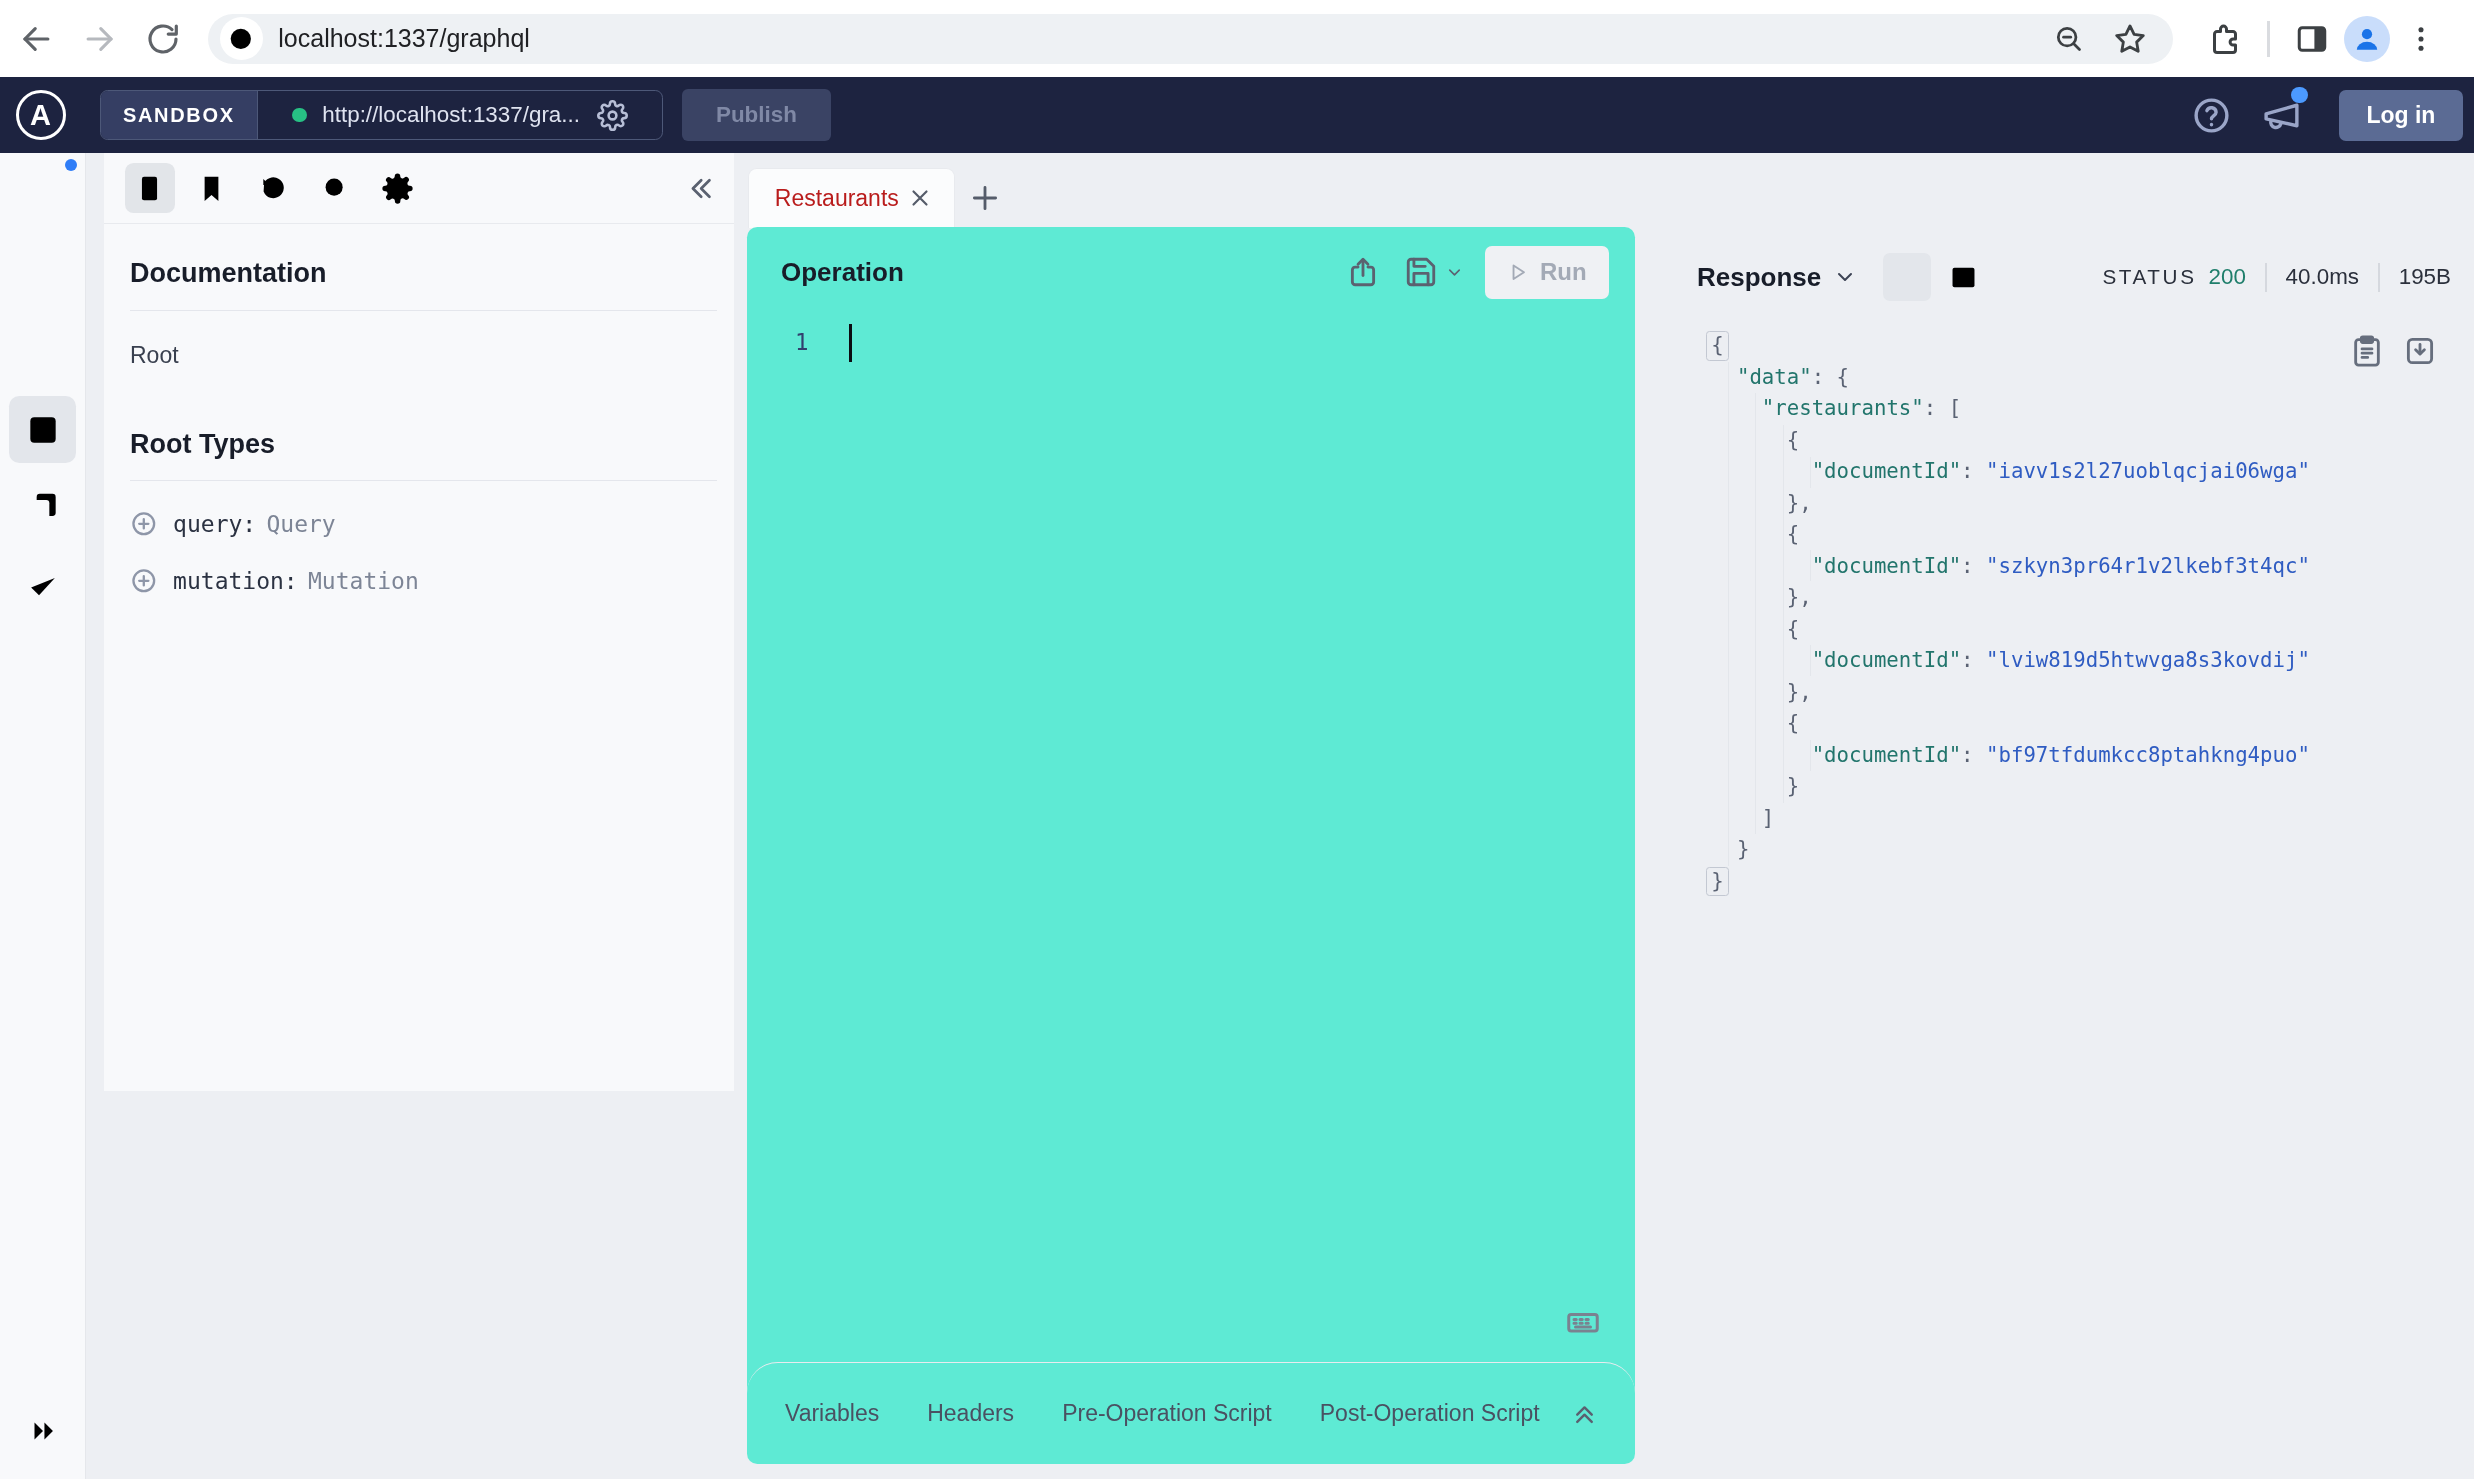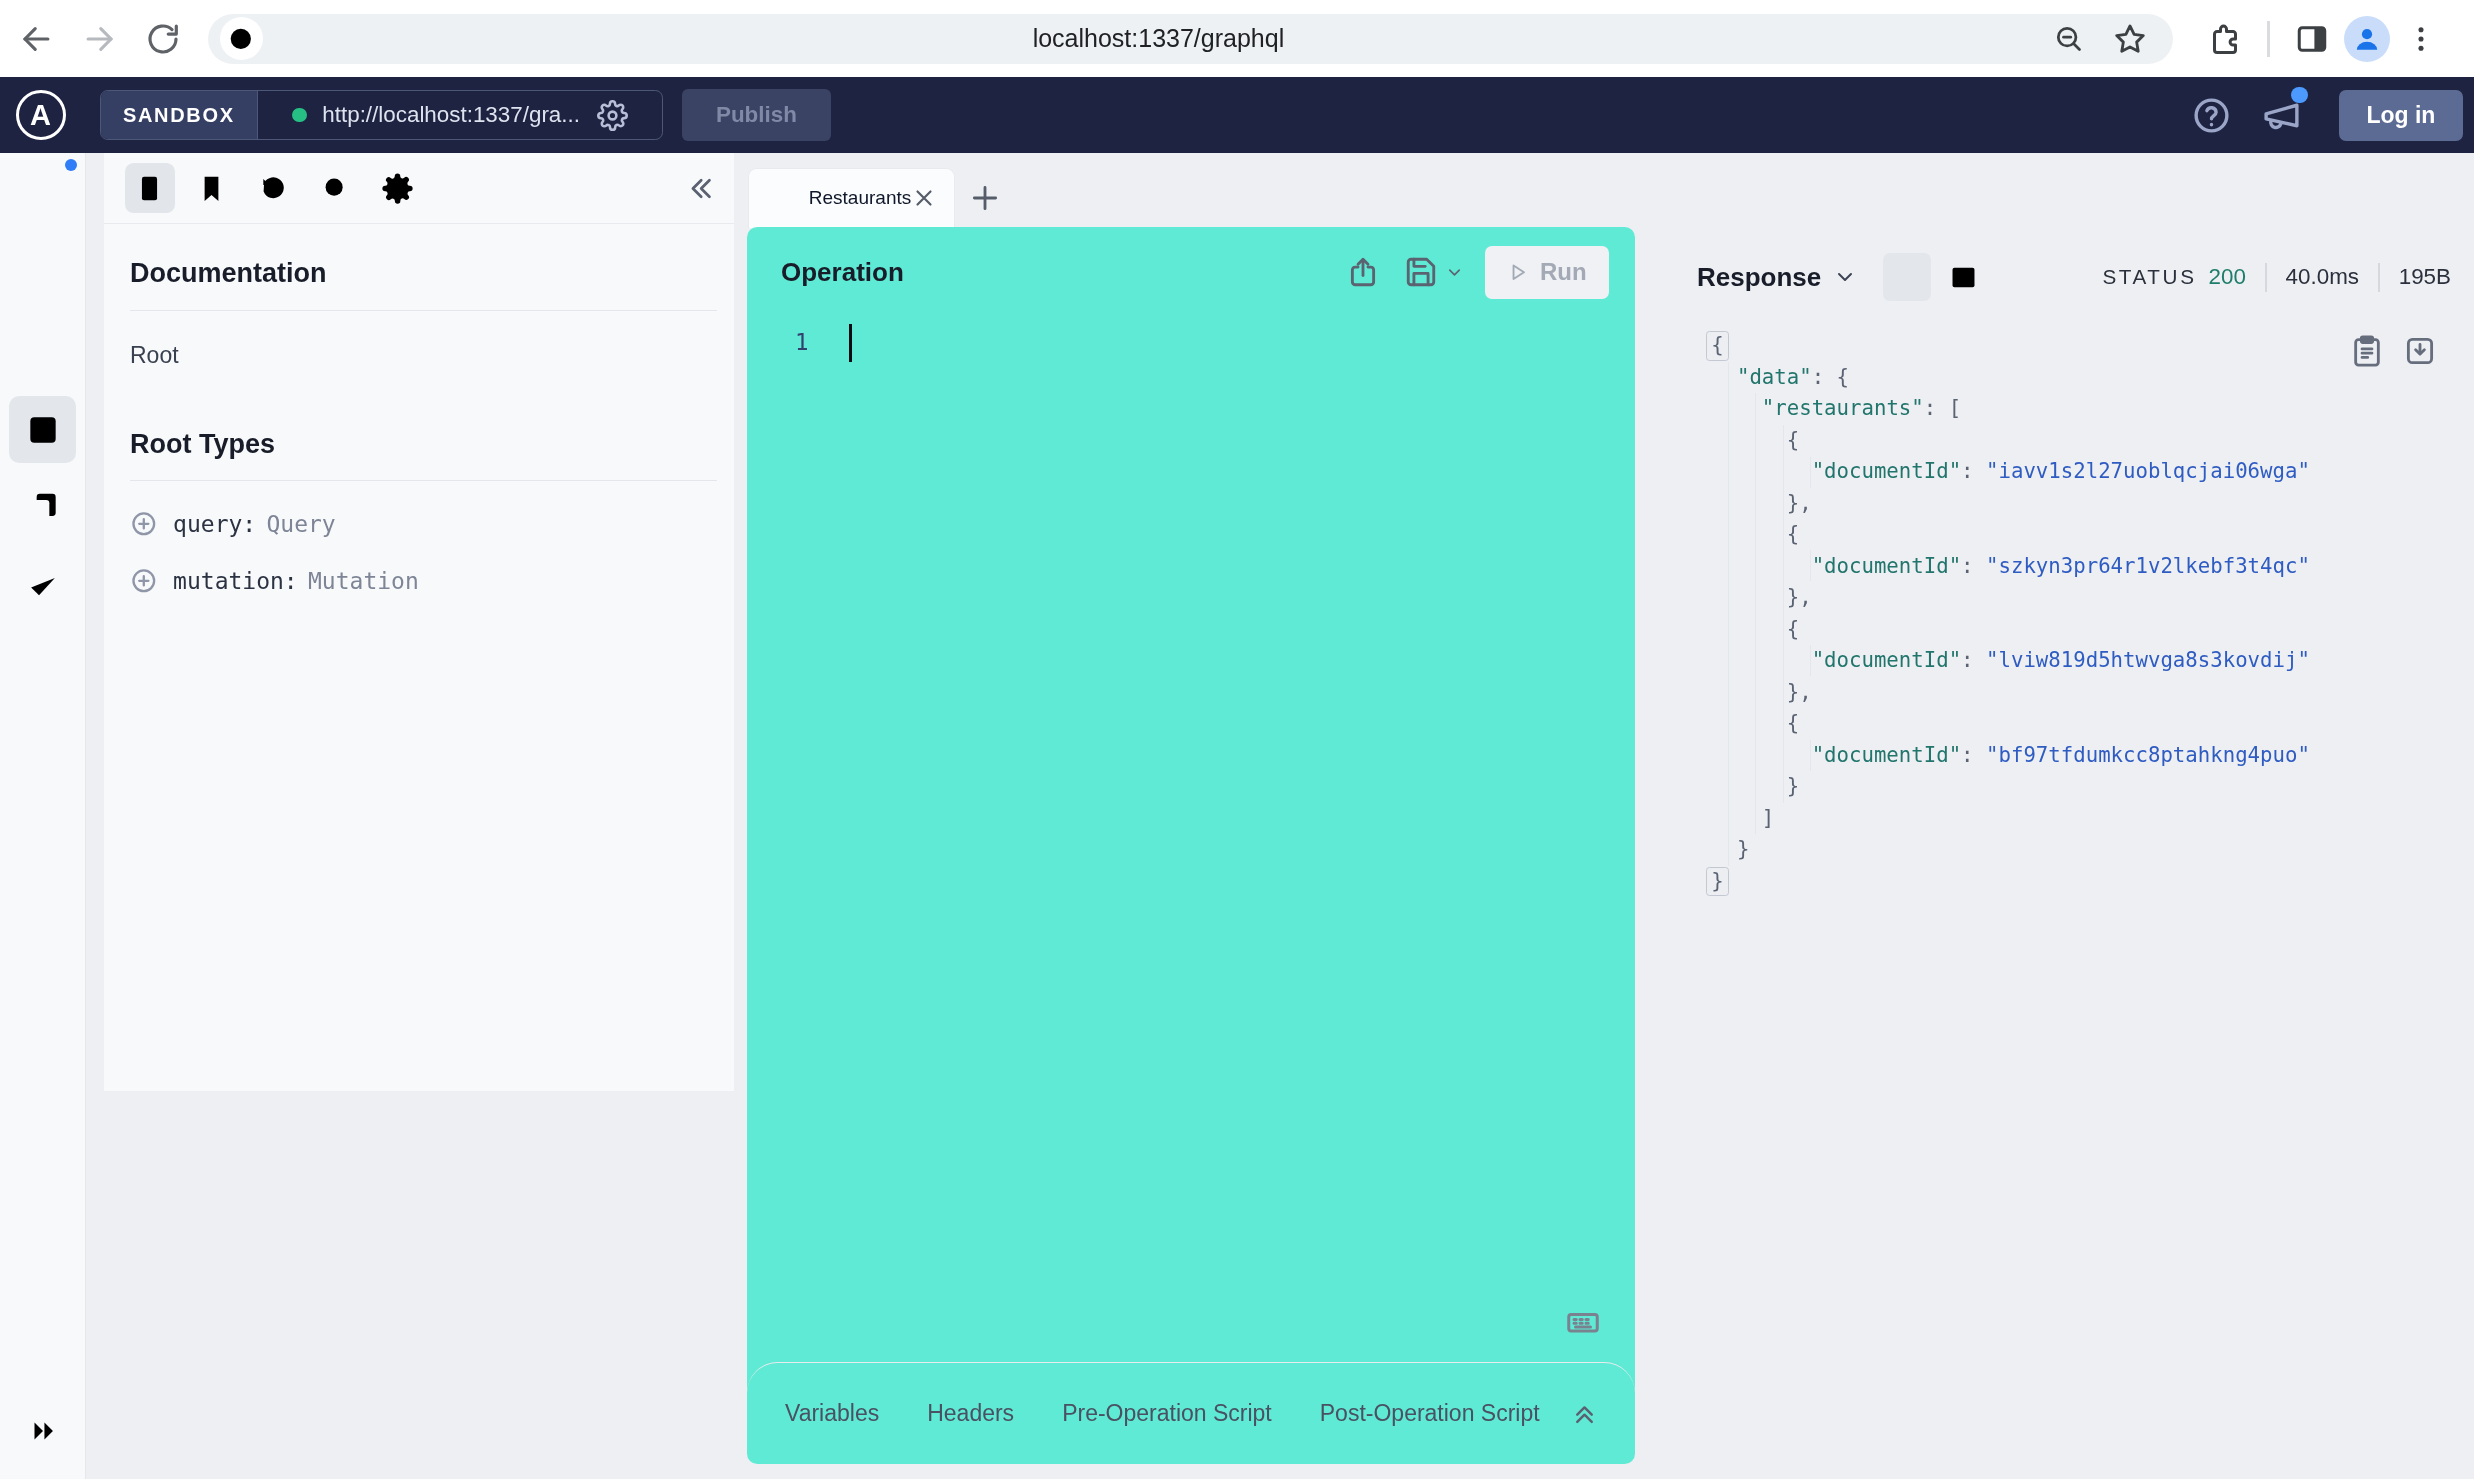--- a/index.html
+++ b/index.html
@@ -3,21 +3,21 @@
 <meta charset="utf-8">
 <style>
   * { margin:0; padding:0; box-sizing:border-box; }
   html,body { width:2475px; height:1479px; overflow:hidden; font-family:"Liberation Sans", sans-serif; }
   body { background:#edeff3; position:relative; }
   .mono { font-family:"DejaVu Sans Mono", monospace; }
   .ic { display:inline-flex; align-items:center; justify-content:center; flex:none; }
   .ic svg { stroke:currentColor; fill:none; stroke-width:2; stroke-linecap:round; stroke-linejoin:round; }
 
   
-  .chrome { position:absolute; top:0; left:0; width:2475px; height:77px; background:#ffffff; display:flex; align-items:center;text-align:center; }
+  .chrome { position:absolute; top:0; left:0; width:2475px; height:77px; background:#ffffff; display:flex; align-items:center; }
   .nav-btn { width:55px; height:55px; border-radius:50%; display:flex; align-items:center; justify-content:center; color:#5f6368; margin-left:8.6px; cursor:pointer; }
   .nav-btn.disabled { color:#b6b9be; }
   .omnibox { flex:1; max-width:1965px; height:50px; background:#eef1f4; border-radius:25px; margin-left:17px; display:flex; align-items:center; padding:0 12px; }
   .info-wrap { width:43px; height:43px; border-radius:50%; background:#ffffff; display:flex; align-items:center; justify-content:center; color:#3c4043; }
   .url-text { font-size:25px; color:#202124; margin-left:15.5px; flex:1; }
   .omni-ic { color:#3c4043; margin:0 13.8px; }
   .chrome-right { display:flex; align-items:center; margin-left:20.7px; }
   .chrome-right .ic { color:#3c4043; margin:0 13.8px; }
   .chrome-divider { width:2.6px; height:36px; background:#dadce0; margin:0 10.3px; }
   .avatar { width:46px; height:46px; border-radius:50%; background:#c9ddfb; display:flex; align-items:center; justify-content:center; }
@@ -56,21 +56,21 @@
   .doc-h2 { margin-top:60px; }
   .type-row { display:flex; align-items:center; margin-top:29px; cursor:pointer; }
   .plus-circle { color:#8e96a8; margin-right:15.5px; }
   .type-name { font-size:23px; color:#2b3242; }
   .type-val { font-size:23px; color:#7d8596; margin-left:10.3px; }
 
   .work-area { position:absolute; top:0; left:734px; width:1741px; height:1326px; background:#edeff3; }
 
   
   .op-tab { position:absolute; left:13.8px; top:14.6px; width:207px; height:60px; background:#fbfcfd; border:0.9px solid #e8eaee; border-bottom:none; border-radius:8.6px 8.6px 0 0; display:flex; align-items:center; padding:0 20.7px 0 26px; cursor:pointer; }
-  .op-tab-label { font-size:19px; color:#0f172a; flex:1;margin-left:34px; }
+  .op-tab-label { font-size:23px; color:#b91c1c; flex:1; }
   .tab-close { color:#555c6a; cursor:pointer; }
   .tab-plus { position:absolute; left:234px; top:27.6px; color:#555c6a; cursor:pointer; }
 
   
   .op-card { position:absolute; left:13px; top:74px; width:888px; height:1237px; background:#5eead4; border-radius:10.3px; display:flex; flex-direction:column; }
   .op-header { height:90px; display:flex; align-items:center; padding:0 26px 0 34px; }
   .op-title { font-size:26px; font-weight:bold; color:#181d29; flex:1; }
   .op-act { color:#5b6270; margin-left:24px; cursor:pointer; display:flex; align-items:center; }
   .save-chev { color:#5b6270; margin-left:6.9px; }
   .run-btn { margin-left:20.7px; height:53px; background:#eff1f4; border:none; border-radius:6.9px; color:#a3aab6; font-size:24px; font-weight:bold; display:flex; align-items:center; gap:10.3px; padding:0 22.4px; cursor:default; }

